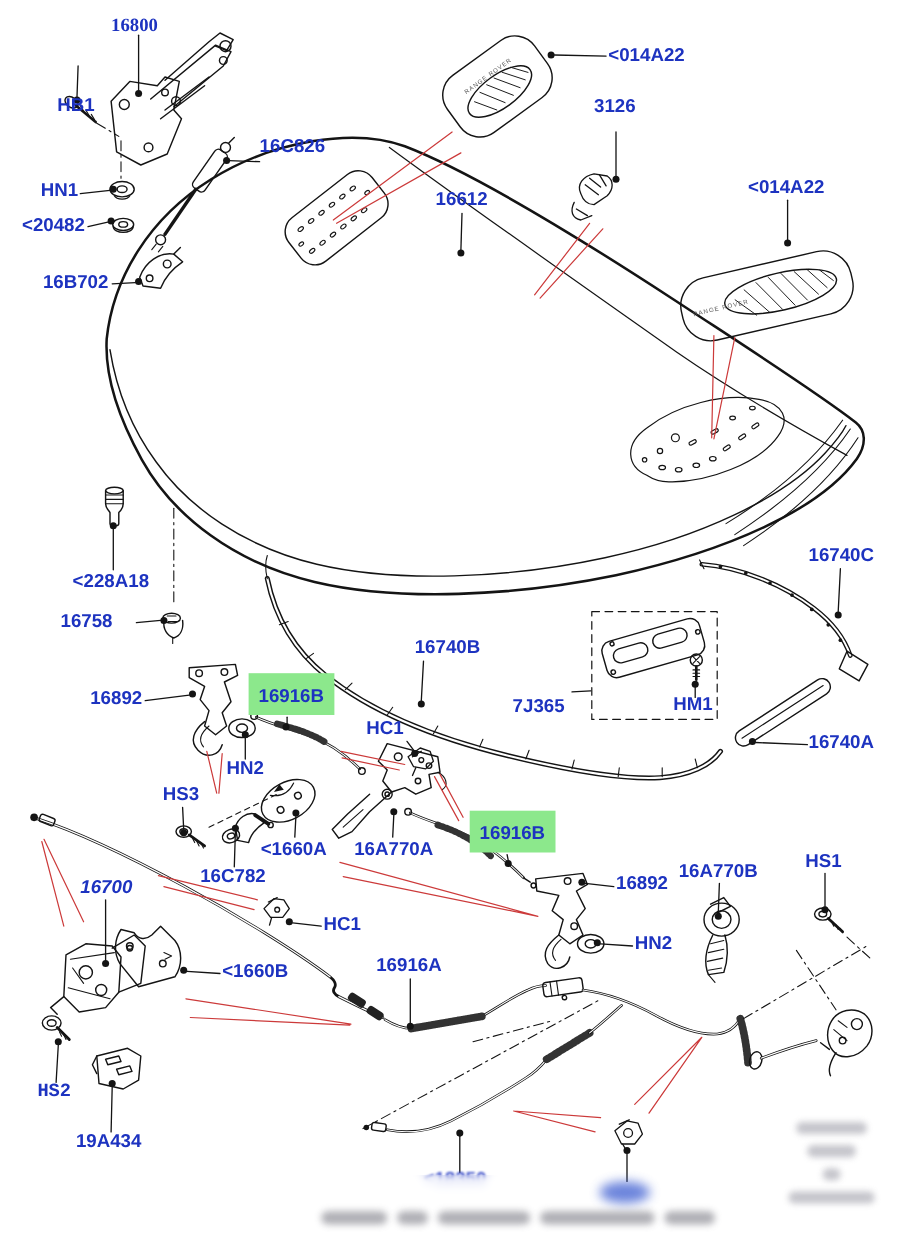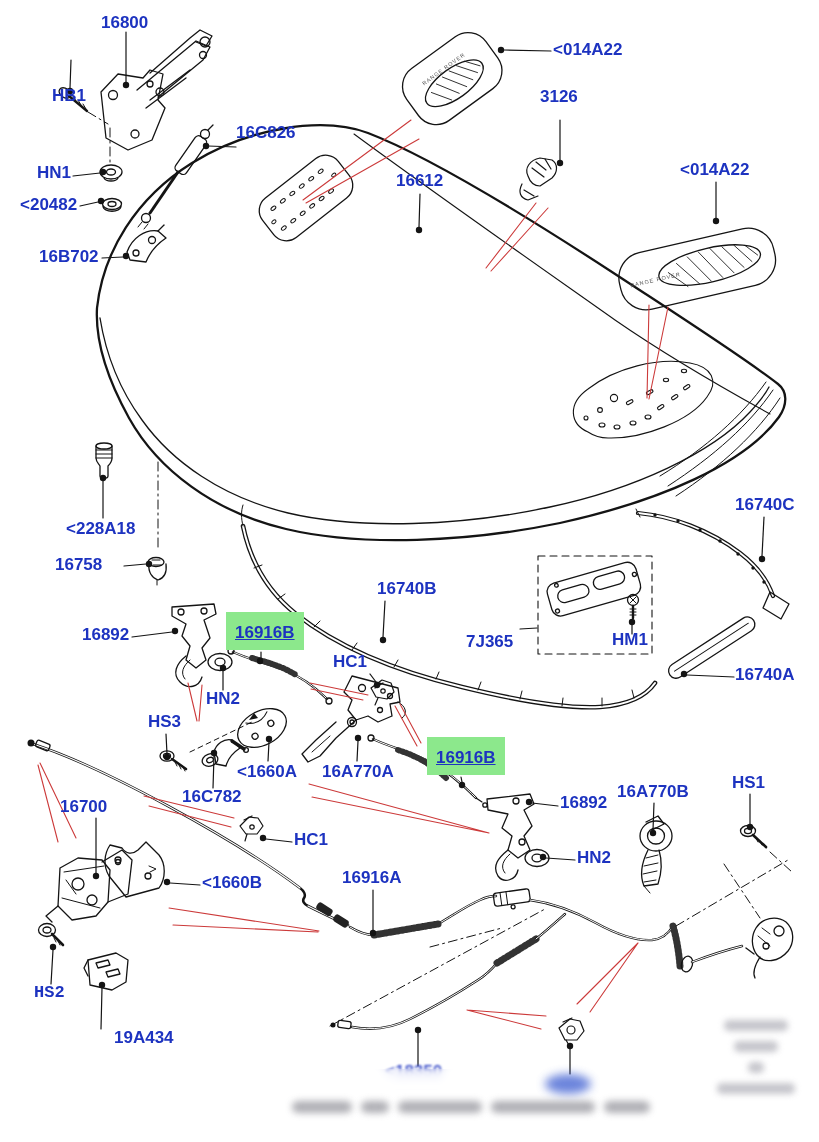--- a/index.html
+++ b/index.html
@@ -1,21 +1,21 @@
 <!DOCTYPE html>
 <html style="--label: #1d33c0; --hl: #8ce88c;"><head>
 <meta charset="utf-8">
 <style>
   html,body{margin:0;padding:0;background:#fff;}
   #stage{position:relative;width:819px;height:1142px;background:#fff;overflow:hidden;
          font-family:"Liberation Sans",sans-serif;}
   #art{position:absolute;left:0;top:0;}
   .label{position:absolute;font:bold 17px/1.05 "Liberation Sans",sans-serif;
          color:var(--label,#1d33c0);white-space:nowrap;cursor:pointer;}
-  .label.hl{background:var(--hl,#8ce88c);padding:12px 9px 8px 9px;text-decoration:underline;}
+  .label.hl{background:var(--hl,#8ce88c);padding:12px 9px 8px 9px;}
   .label.blurred{filter:blur(1.1px);}
   .overlay{position:absolute;pointer-events:none;}
   #blur-cover{left:357px;top:1069px;width:112px;height:21px;border-radius:10px;
               background:rgba(255,255,255,.82);backdrop-filter:blur(3px);filter:blur(3px);}
   #smudge-blue{left:545px;top:1074px;width:46px;height:20px;border-radius:50%;
                background:#3a5bd0;opacity:.75;filter:blur(5px);}
   #copyright-smudge{left:292px;top:1101px;display:flex;gap:9px;align-items:center;}
   #copyright-smudge span{display:block;height:12px;background:#8e8e96;opacity:.7;
                          border-radius:6px;filter:blur(3.5px);}
   #stamp-smudge{left:700px;top:1008px;width:112px;display:flex;flex-direction:column;
@@ -487,21 +487,21 @@
         <circle cx="684" cy="674" r="3.2"></circle>
             <circle cx="418" cy="1030" r="3.2"></circle>
         <circle cx="570" cy="1046" r="3.2"></circle>
       </g>
     </g>
   </g>
 </svg>
 
 <div id="labels">
       <span class="label" style="left: 52px; top: 41px; margin-top: 46px;">HB1</span>
-      <span class="label" style="left: 101px; top: 14px;">16800</span>
+      <span class="label" style="left: 101px; top: 14px; font-family: Liberation Serif, serif;">16800</span>
       <span class="label" style="left: 236px; top: 124px;">16C826</span>
       <span class="label" style="left: 553px; top: 41px;">&lt;014A22</span>
       <span class="label" style="left: 540px; top: 88px;">3126</span>
       <span class="label" style="left: 680px; top: 161px;">&lt;014A22</span>
       <span class="label" style="left: 396px; top: 172px;">16612</span>
       <span class="label" style="left: 37px; top: 164px;">HN1</span>
       <span class="label" style="left: 20px; top: 196px;">&lt;20482</span>
       <span class="label" style="left: 39px; top: 248px;">16B702</span>
       <span class="label" style="left: 66px; top: 520px;">&lt;228A18</span>
       <span class="label" style="left: 55px; top: 556px;">16758</span>
@@ -511,26 +511,26 @@
       <span class="label" style="left: 148px; top: 713px;">HS3</span>
       <span class="label" style="left: 182px; top: 788px;">16C782</span>
       <span class="label" style="left: 237px; top: 763px;">&lt;1660A</span>
       <span class="label" style="left: 322px; top: 763px;">16A770A</span>
       <span class="label" style="left: 333px; top: 653px;">HC1</span>
       <span class="label hl" style="left: 427px; top: 737px;">16916B</span>
       <span class="label" style="left: 560px; top: 794px;">16892</span>
       <span class="label" style="left: 577px; top: 849px;">HN2</span>
       <span class="label" style="left: 617px; top: 783px;">16A770B</span>
       <span class="label" style="left: 732px; top: 774px;">HS1</span>
-      <span class="label" style="left: 60px; top: 798px;">16700</span>
+      <span class="label" style="left: 73px; top: 798px; font-style: italic;">16700</span>
       <span class="label" style="left: 294px; top: 831px;">HC1</span>
       <span class="label" style="left: 202px; top: 874px;">&lt;1660B</span>
       <span class="label" style="left: 342px; top: 869px;">16916A</span>
       <span class="label" style="left: 34px; top: 984px; font-family: Liberation Mono, monospace;">HS2</span>
-      <span class="label" style="left: 69px; top: 1029px; margin-left: 45px;">19A434</span>
+      <span class="label" style="left: 69px; top: 1029px;">19A434</span>
       <span class="label" style="left: 356px; top: 580px; margin-left: 21px;">16740B</span>
       <span class="label" style="left: 466px; top: 617px; margin-top: 16px;">7J365</span>
       <span class="label" style="left: 612px; top: 631px;">HM1</span>
       <span class="label" style="left: 735px; top: 496px;">16740C</span>
       <span class="label" style="left: 735px; top: 666px;">16740A</span>
       <span class="label blurred" style="left: 385px; top: 1063px;">&lt;18350</span>
     </div>
 
 <div class="overlay" id="blur-cover"></div>
 <div class="overlay" id="smudge-blue"></div>

